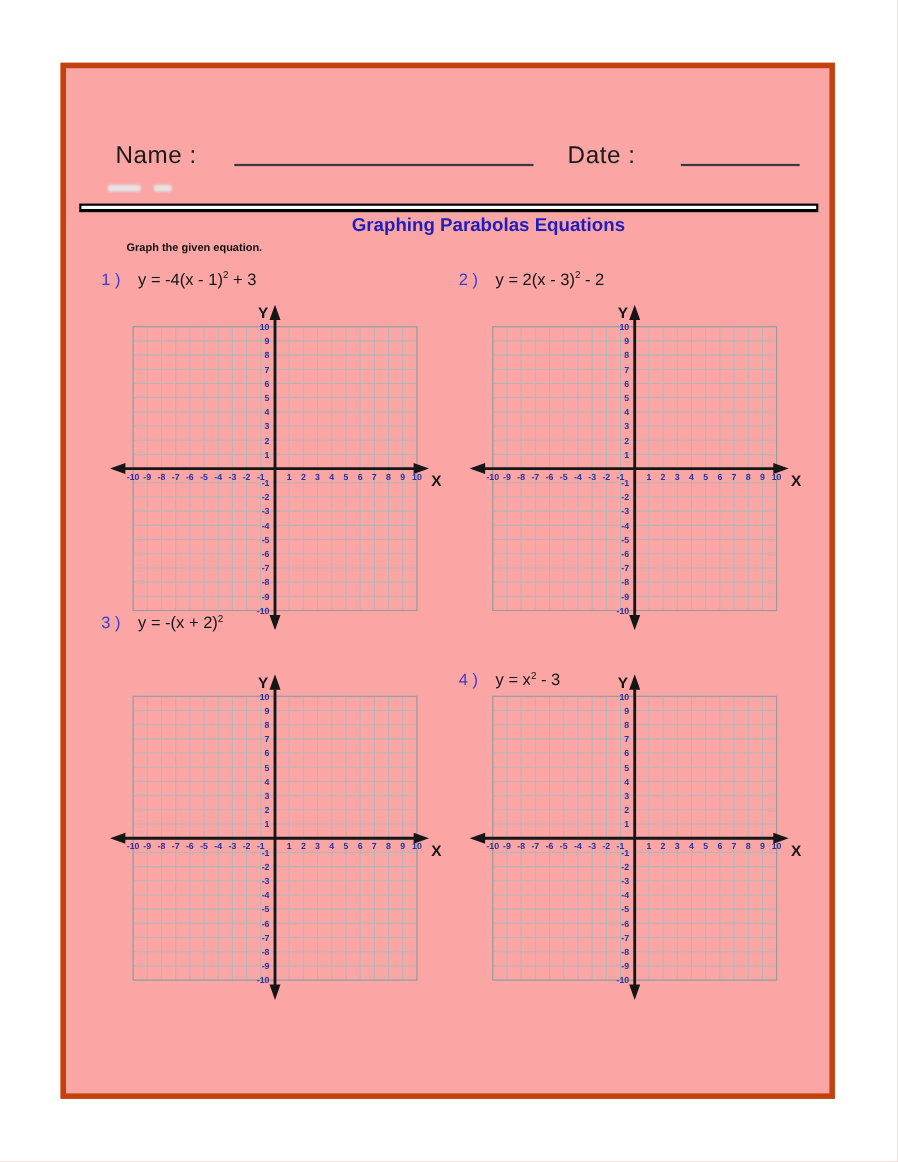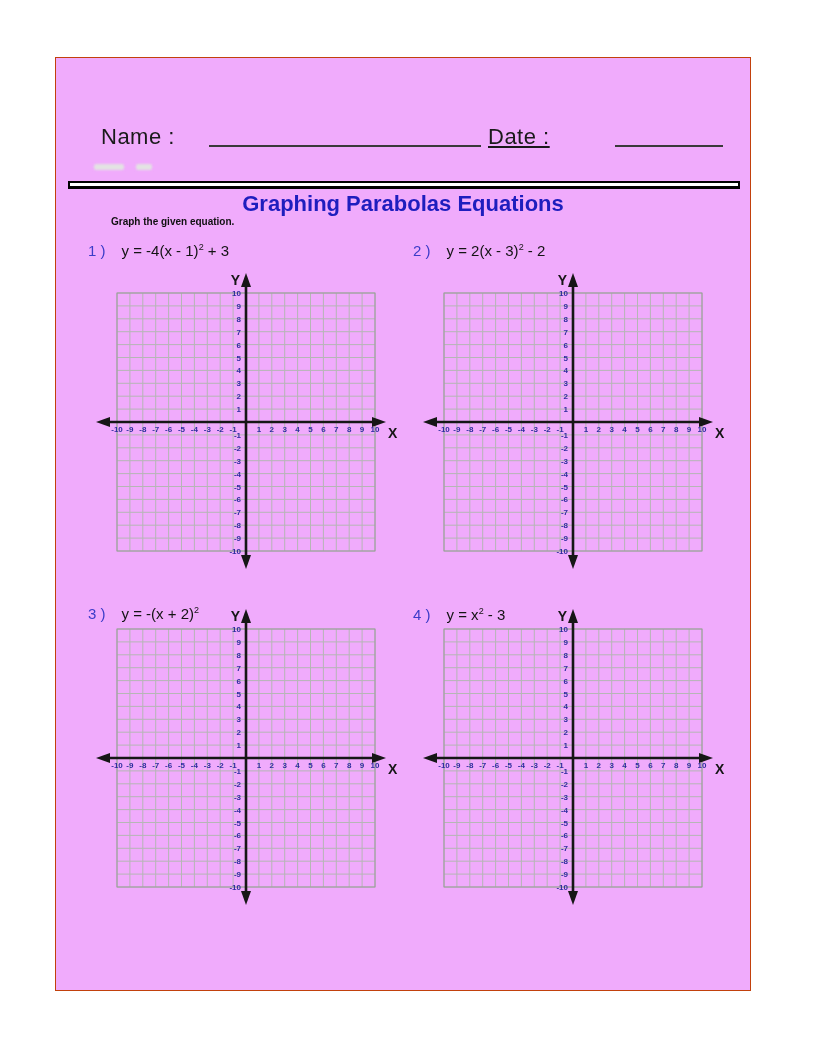--- a/index.html
+++ b/index.html
@@ -2,57 +2,57 @@
 <html><head>
 <meta charset="utf-8">
 <style>
   html,body{margin:0;padding:0;}
   body{
     width:816px;height:1056px;background:#ffffff;position:relative;
     font-family:"Liberation Sans",sans-serif;color:#141414;
   }
   .sheet-border{
     position:absolute;left:55px;top:57px;width:694px;height:932px;
-    border:1px solid #c2410c;background:#f0abfc;
+    border:5px solid #c2410c;background:#fca5a5;
   }
   .hlabel{position:absolute;font-size:22px;color:#1a1a1a;letter-spacing:0.5px;}
   .writeline{position:absolute;height:2px;background:#3a3a3a;}
   .artifact{position:absolute;background:#e3e3e3;filter:blur(1px);border-radius:2px;}
   .double-rule{
     position:absolute;left:12px;top:123px;width:668px;height:3px;background:#fff;
     border-top:2px solid #000;border-bottom:3px solid #000;
     border-left:2px solid #000;border-right:2px solid #000;
   }
   .title{
     position:absolute;top:133px;left:0;width:100%;text-align:center;
-    font-size:22px;font-weight:bold;color:#1e1ebe;
+    font-size:17px;font-weight:bold;color:#1e1ebe;padding-left:37px;
   }
   .instruction{position:absolute;left:55px;top:158px;font-size:10px;font-weight:bold;color:#101010;}
   .eq{position:absolute;font-size:15px;color:#141414;white-space:pre;}
   .eq .pnum{color:#3c3cc8;margin-right:16px;}
   .eq sup{font-size:9px;line-height:0;}
   .graph{position:absolute;width:320px;height:300px;}
   .g1{left:30px;top:213px;}
   .g2{left:357px;top:213px;}
   .g3{left:30px;top:549px;}
   .g4{left:357px;top:549px;}
   .e1{left:32px;top:184px;}
   .e2{left:357px;top:184px;text-align:right;}
-  .e3{left:32px;top:547px;}
+  .e3{left:32px;top:496px;}
   .e4{left:357px;top:548px;}
 </style>
 </head>
 <body>
 
 <div class="sheet-border">
 
   <span class="hlabel" style="left:45px;top:66px;">Name :</span>
   <div class="writeline" style="left:153px;top:87px;width:272px;"></div>
 
-  <span class="hlabel" style="left:432px;top:66px;text-decoration:underline;">Date :</span>
+  <span class="hlabel" style="left:456px;top:66px;">Date :</span>
   <div class="writeline" style="left:559px;top:87px;width:108px;"></div>
 
   <div class="artifact" style="left:38px;top:106px;width:30px;height:6px;"></div>
   <div class="artifact" style="left:80px;top:106px;width:16px;height:6px;"></div>
 
   <div class="double-rule"></div>
 
   <div class="title">Graphing Parabolas Equations</div>
   <div class="instruction">Graph the given equation.</div>
 

